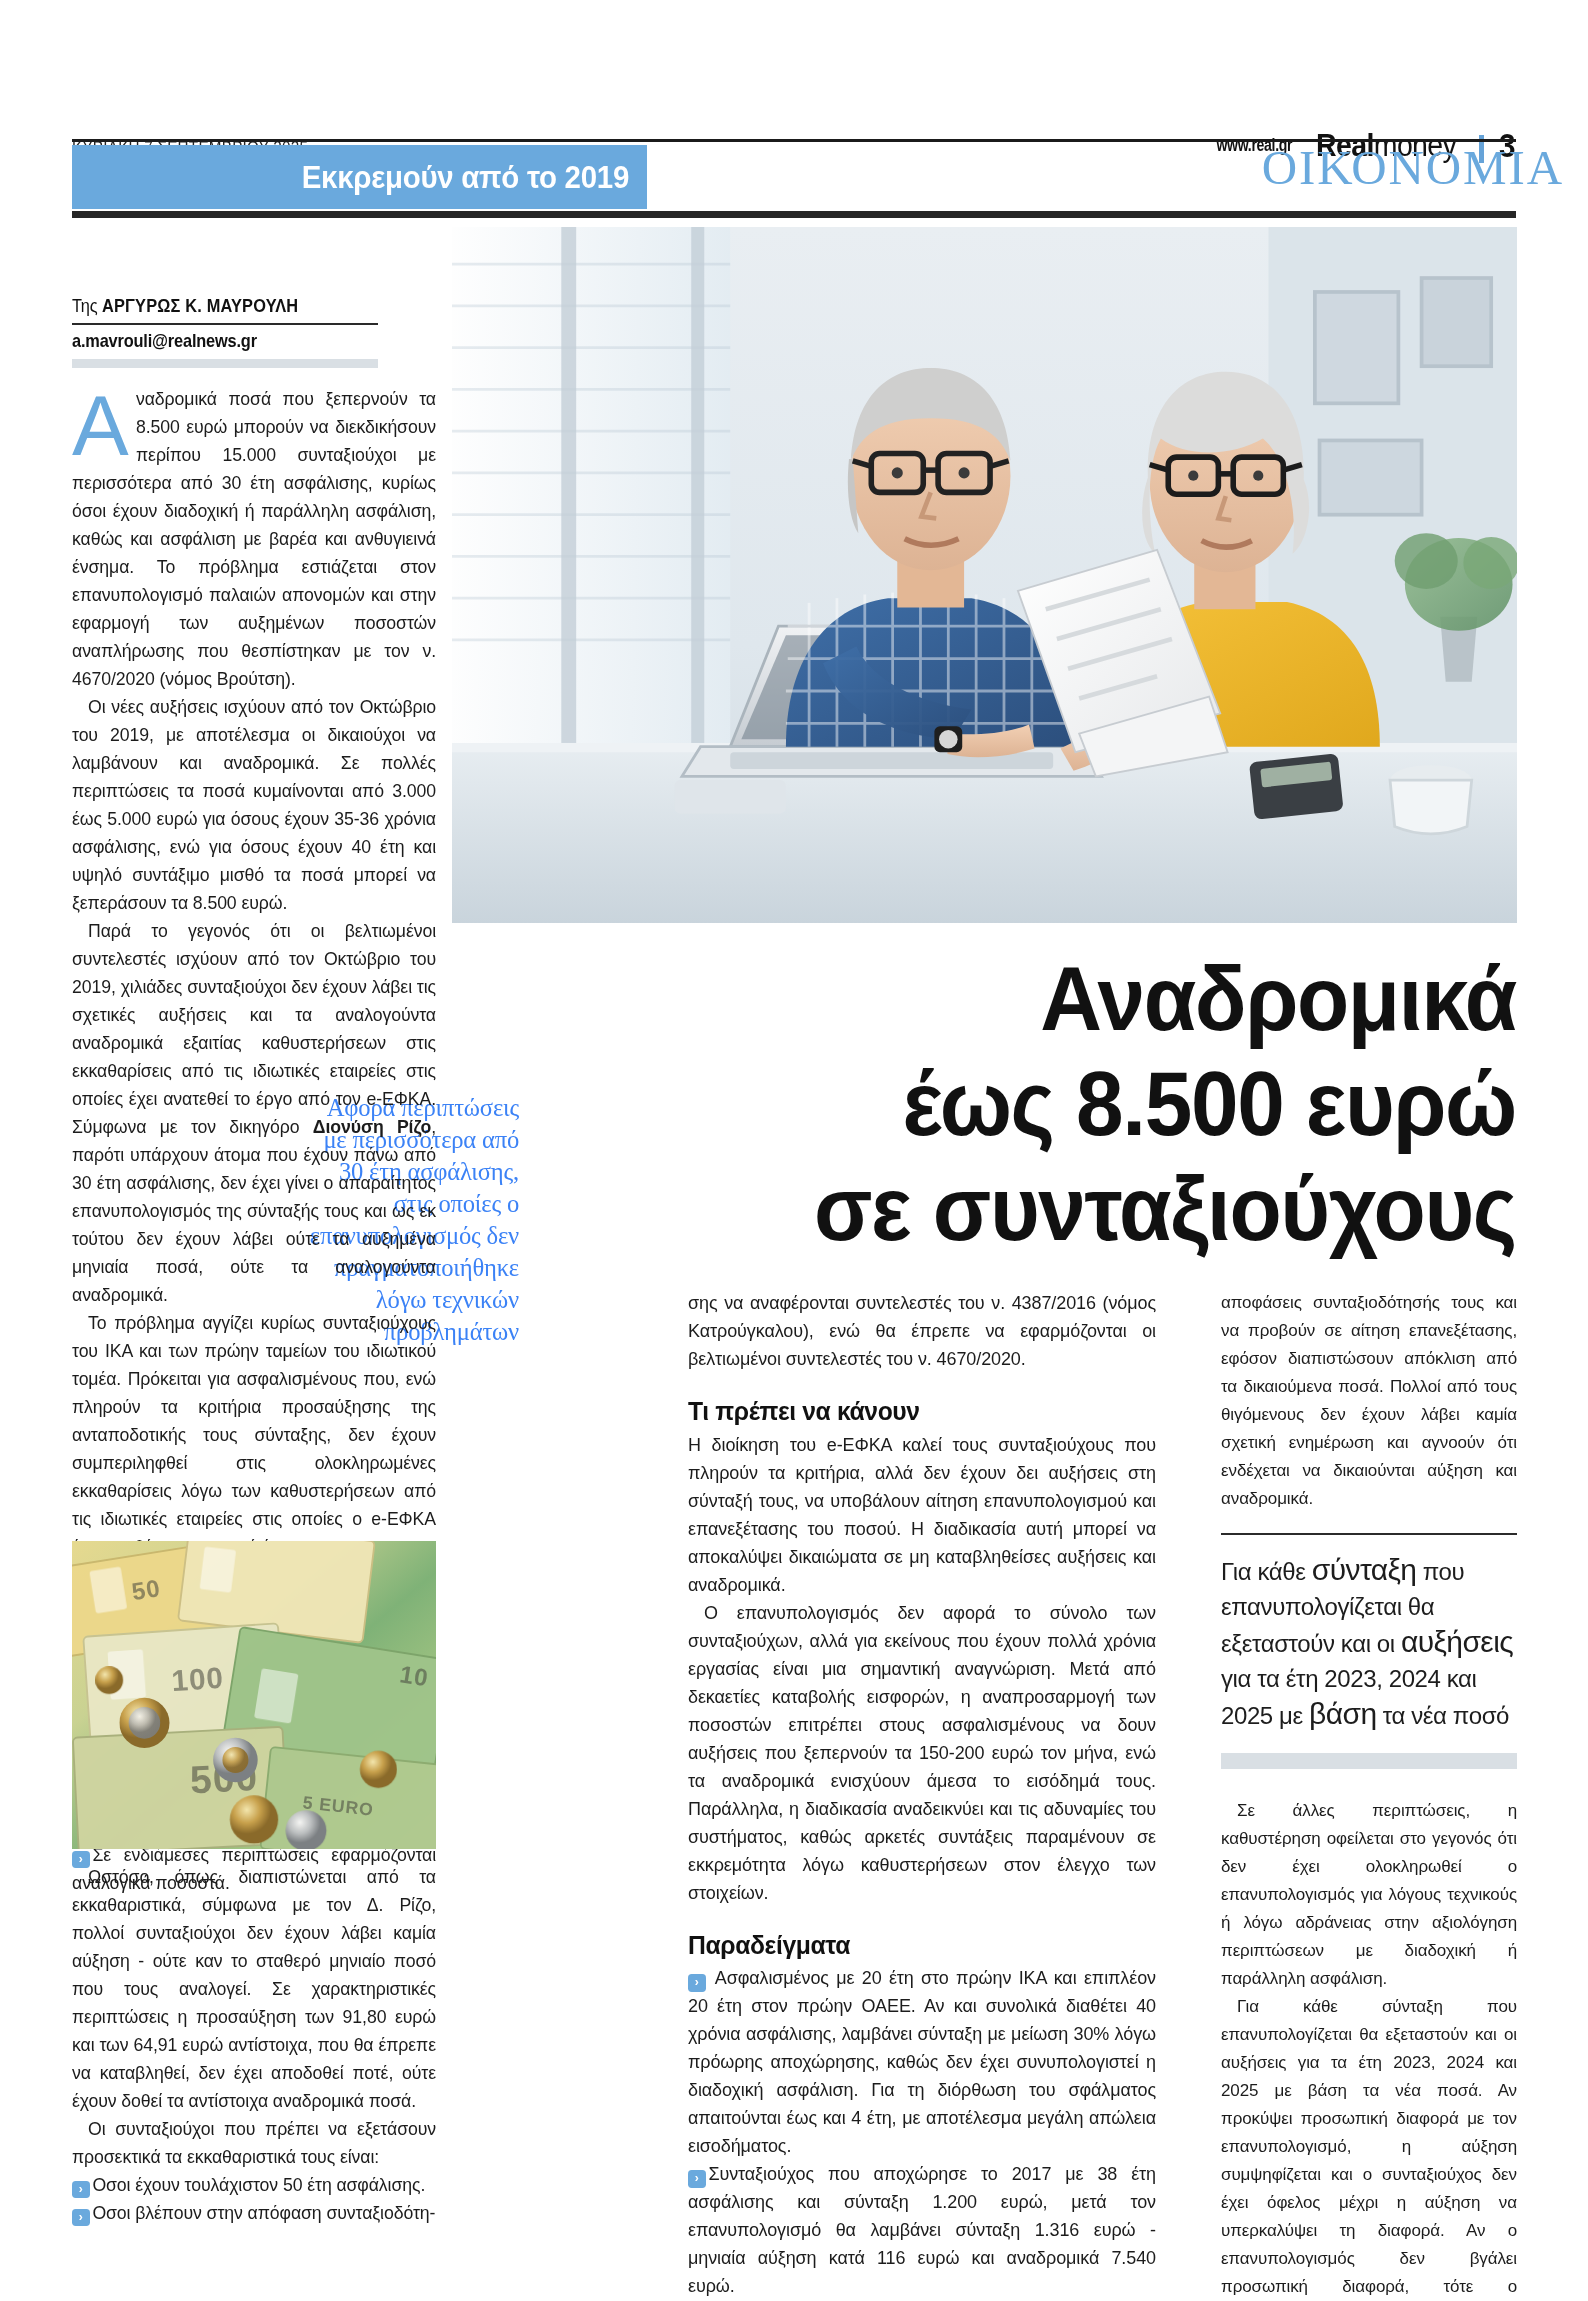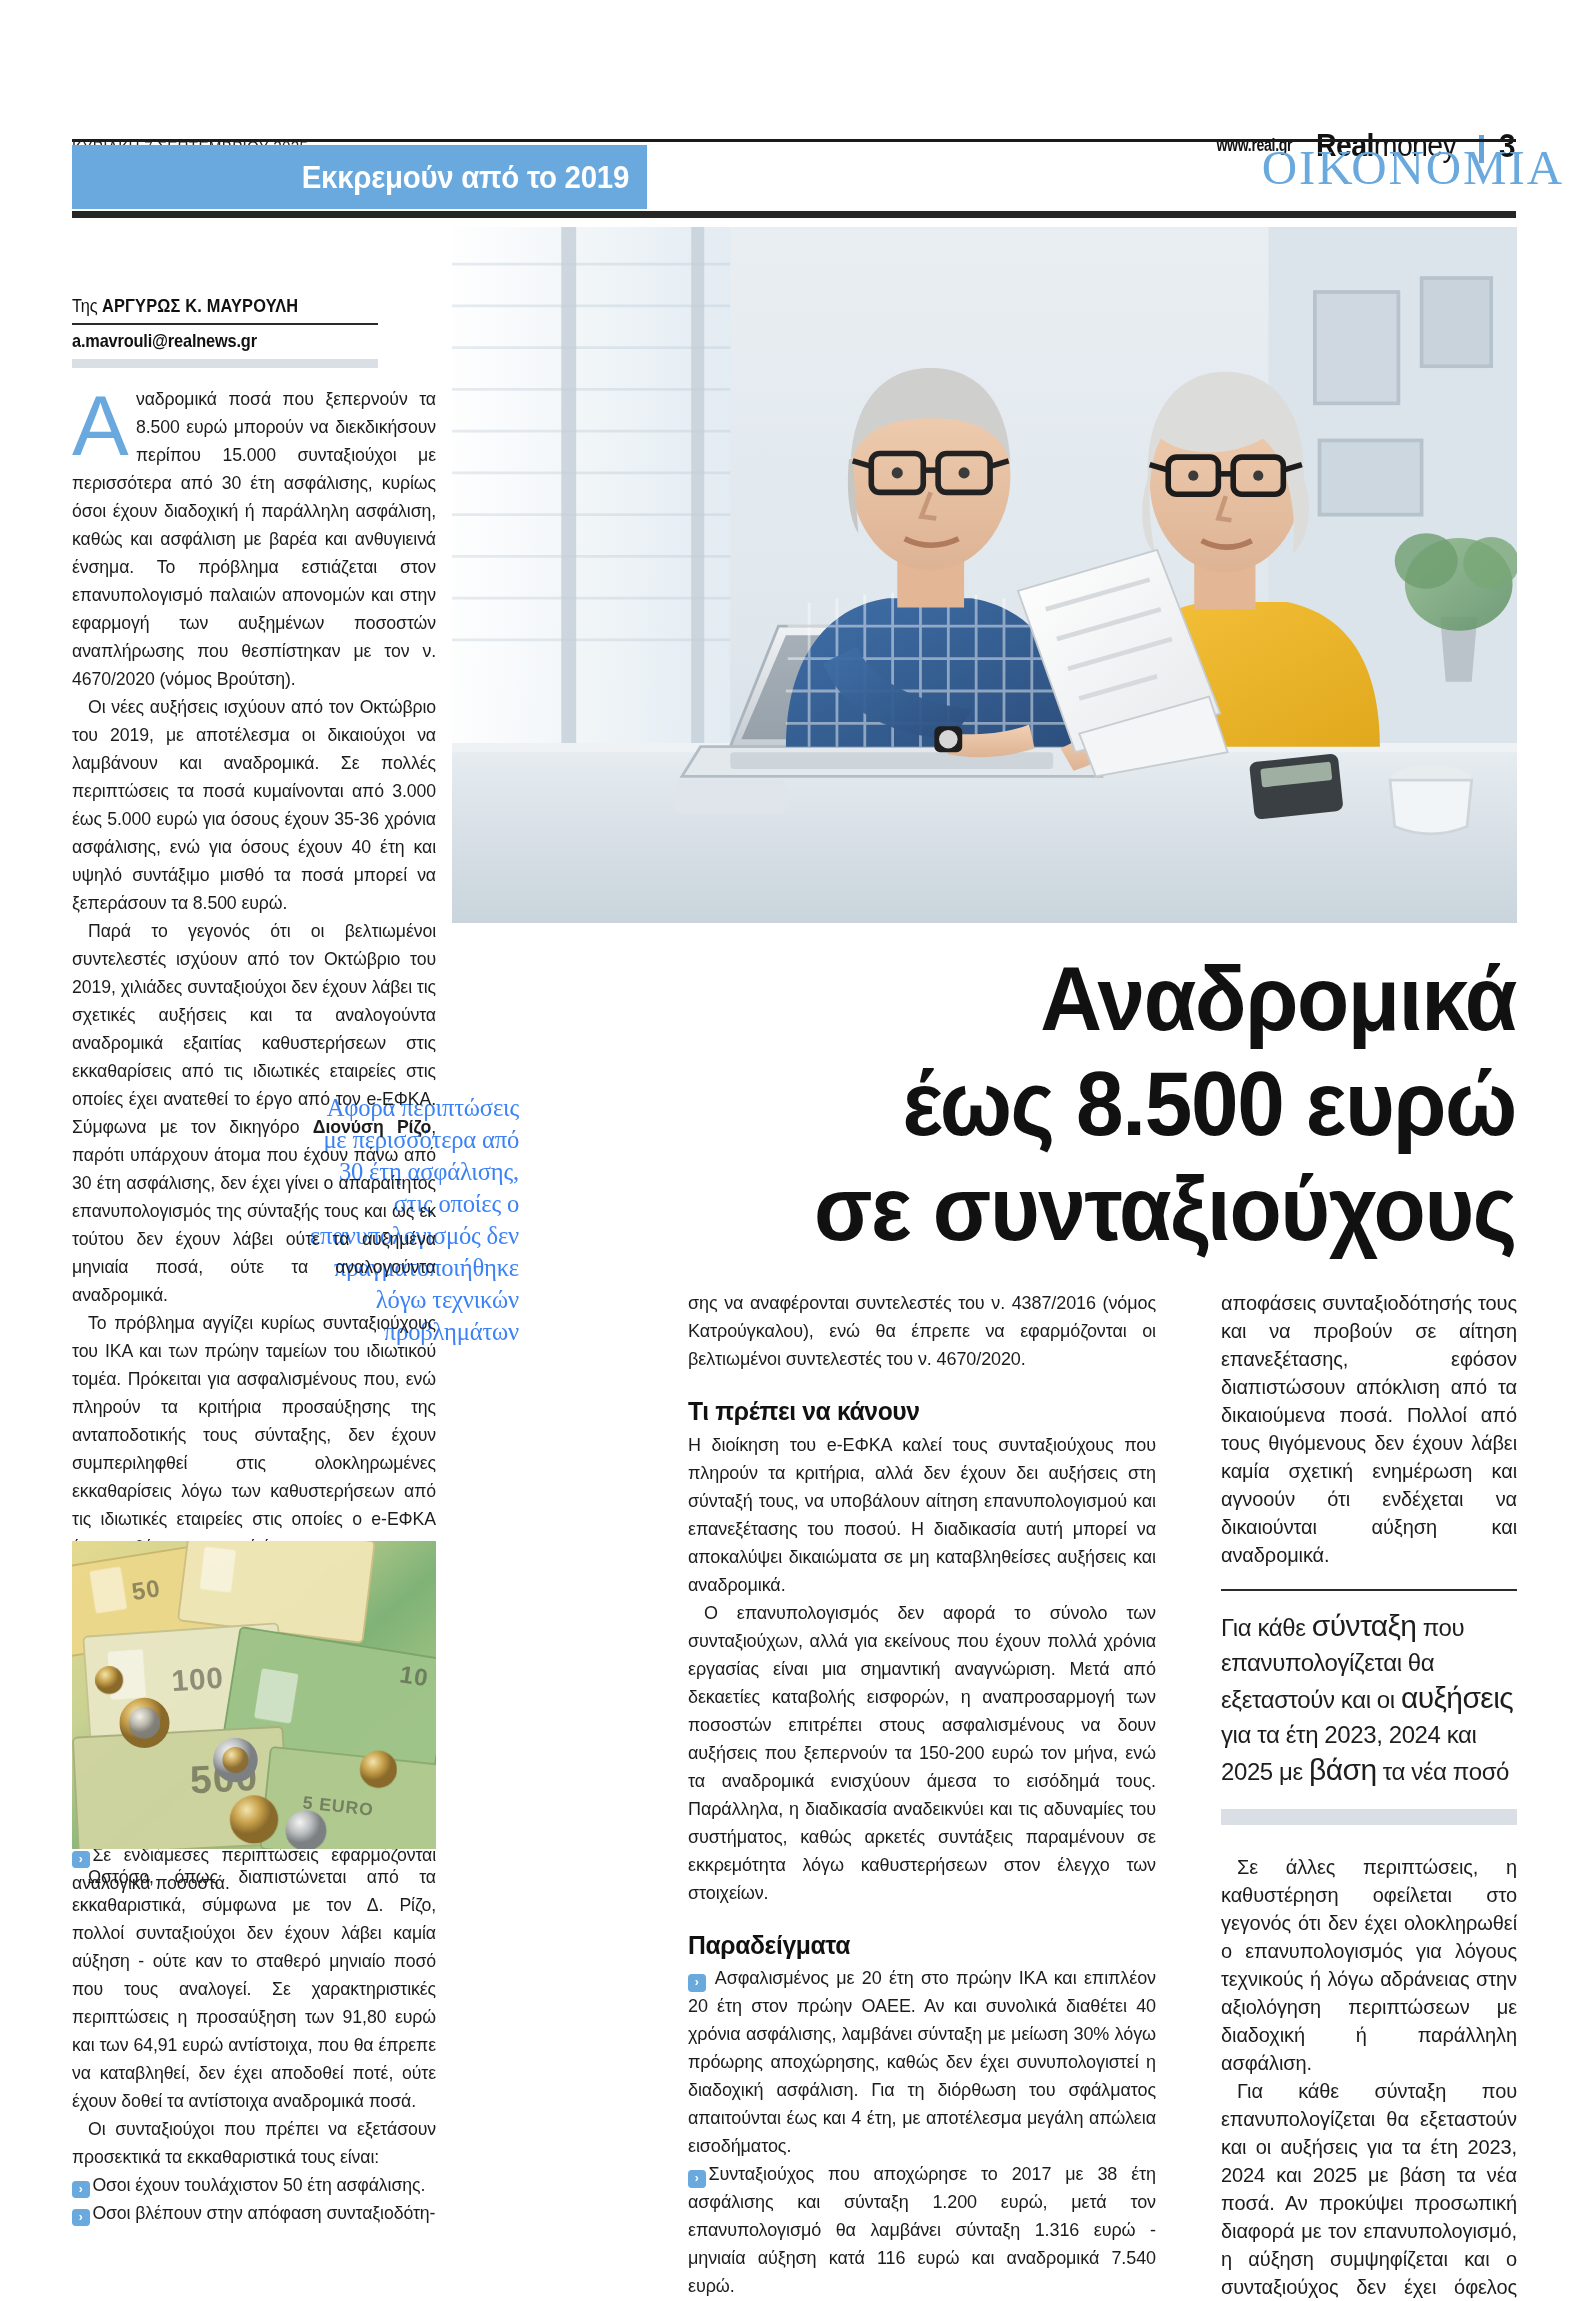--- a/index.html
+++ b/index.html
@@ -293,21 +293,21 @@
     transform-origin: left center;
   }
 
   
   .col-right {
     position: absolute;
     left: 1221px;
     top: 1289px;
     width: 296px;
   }
-  .col-right .body-text { font-size: 20px; line-height: 28px; }
+  .col-right .body-text { font-size: 17px; line-height: 28px; }
   .qt-rule {
     width: 100%;
     height: 1.5px;
     background: #2b2b2b;
     margin: 20.4px 0 16.7px 0;
   }
   .pullquote {
     font-size: 24px;
     line-height: 35px;
     color: #1d1d1d;

